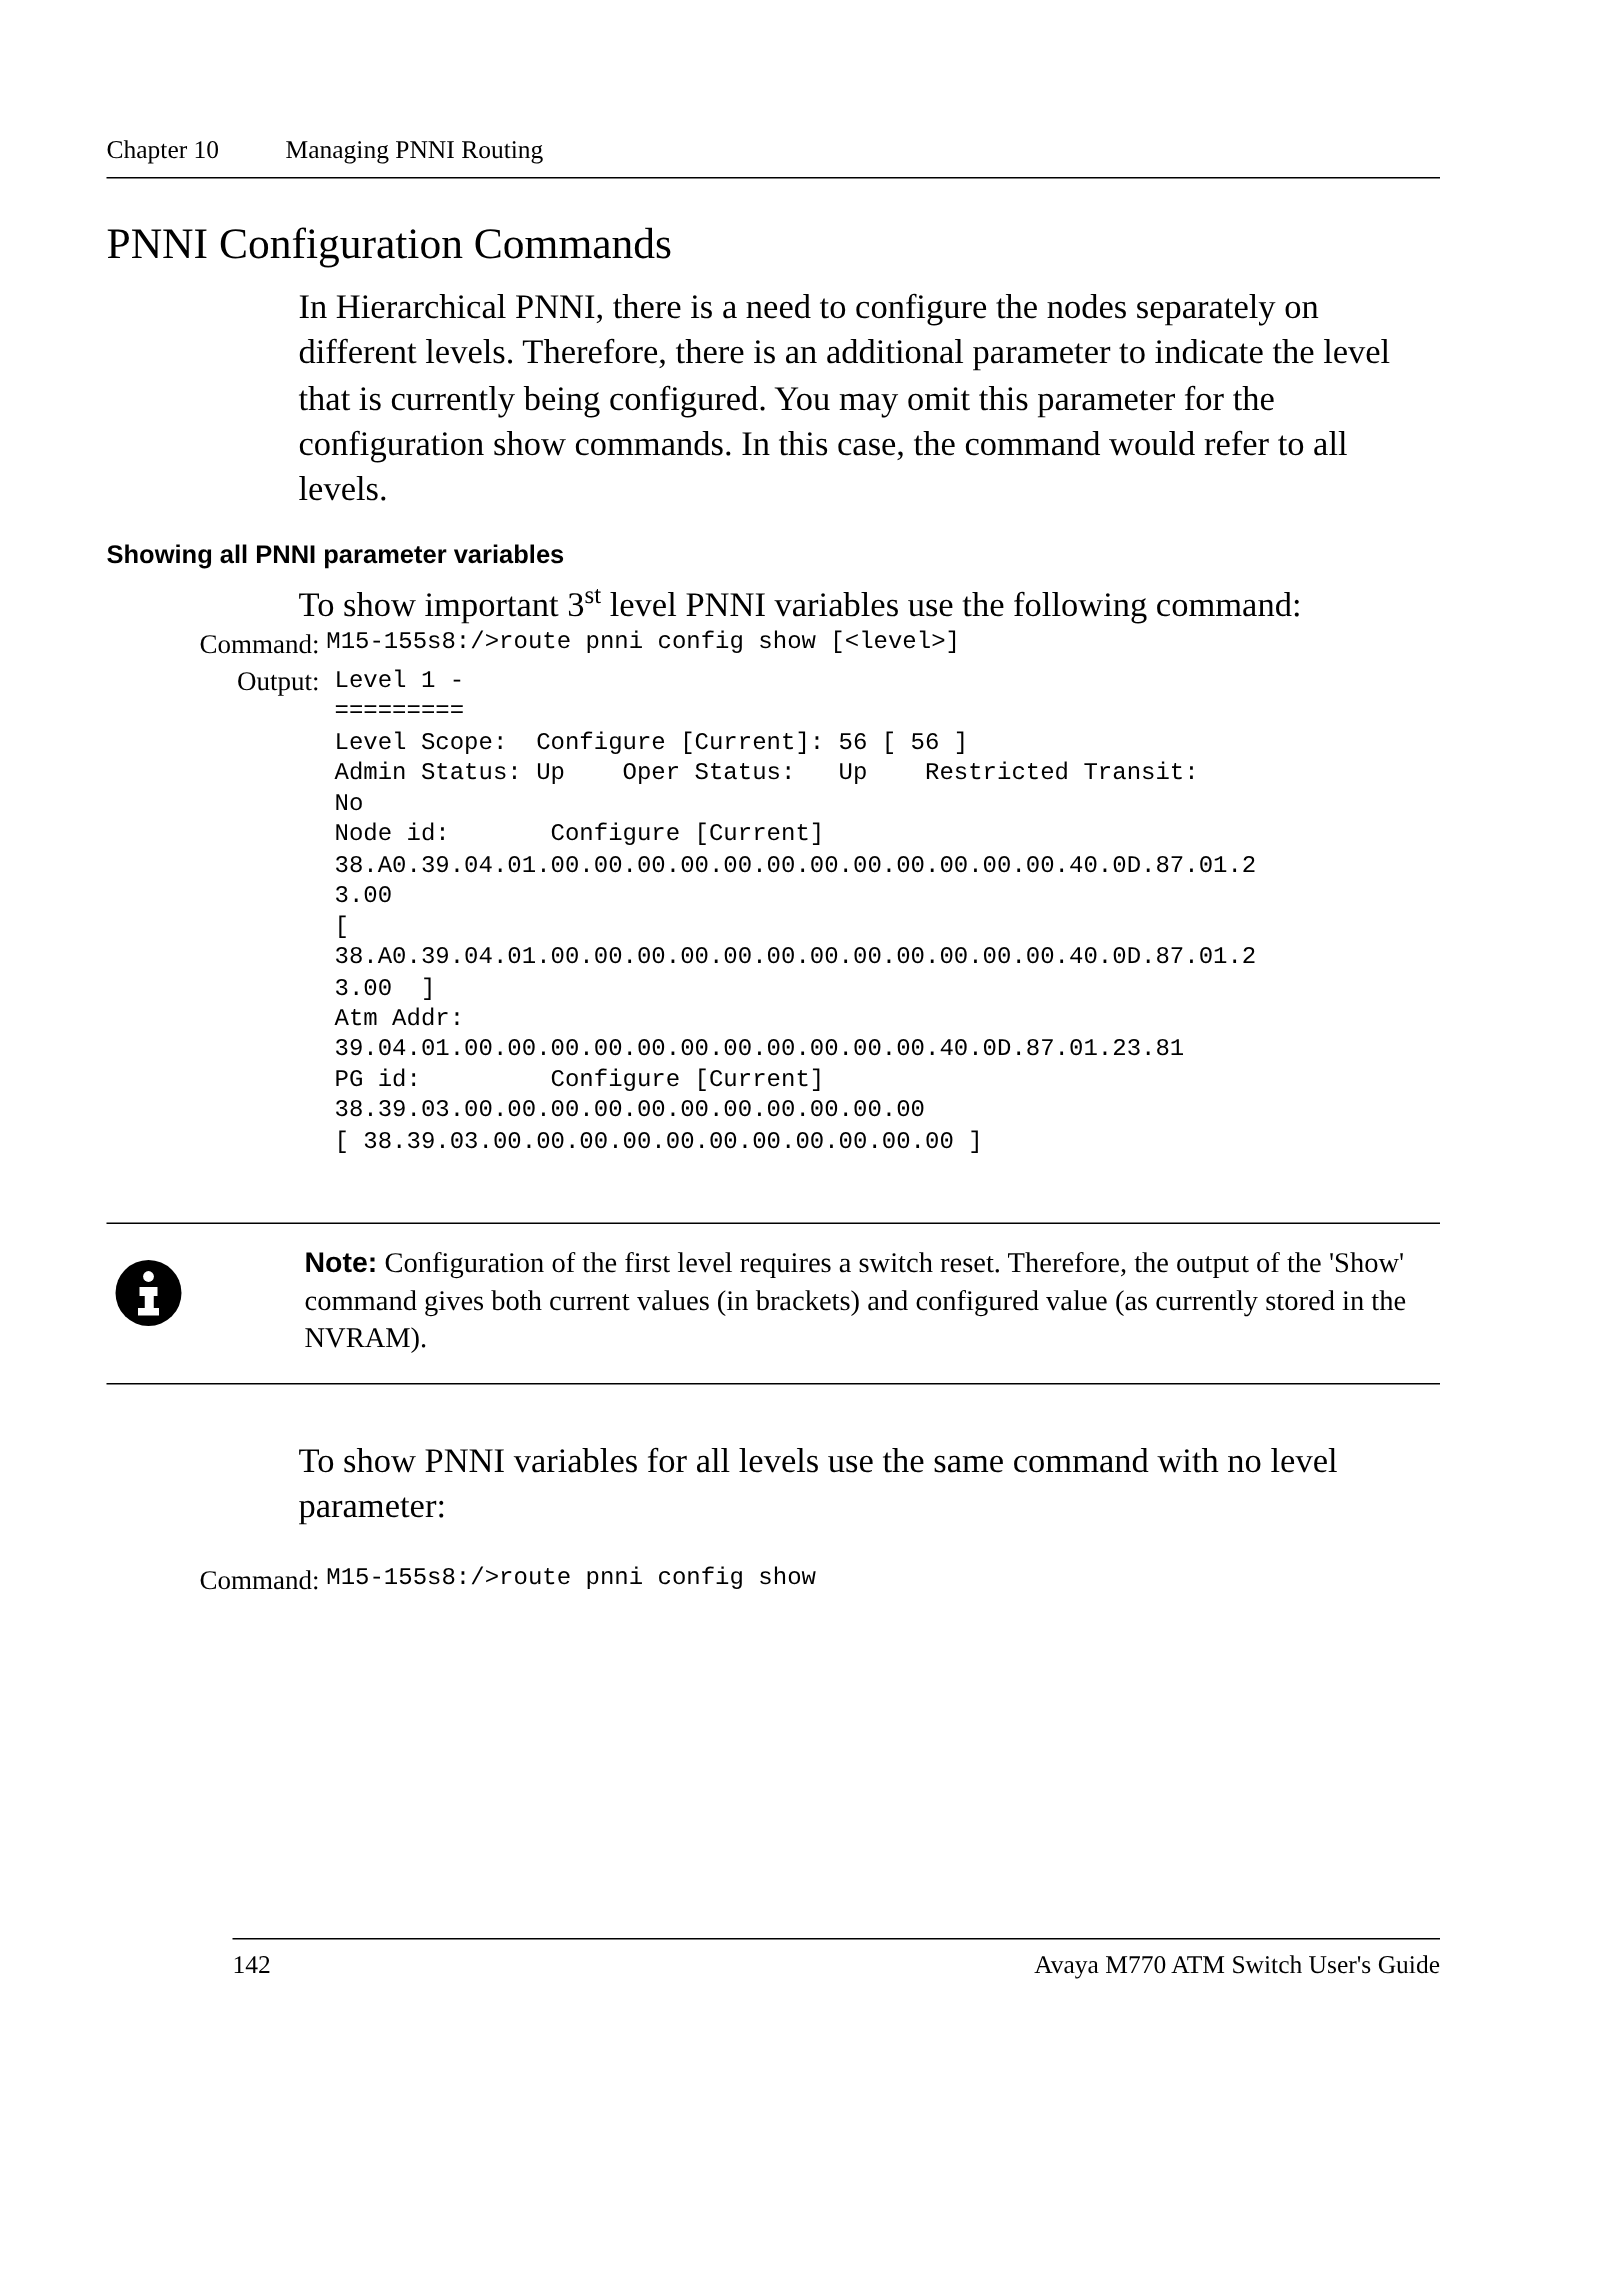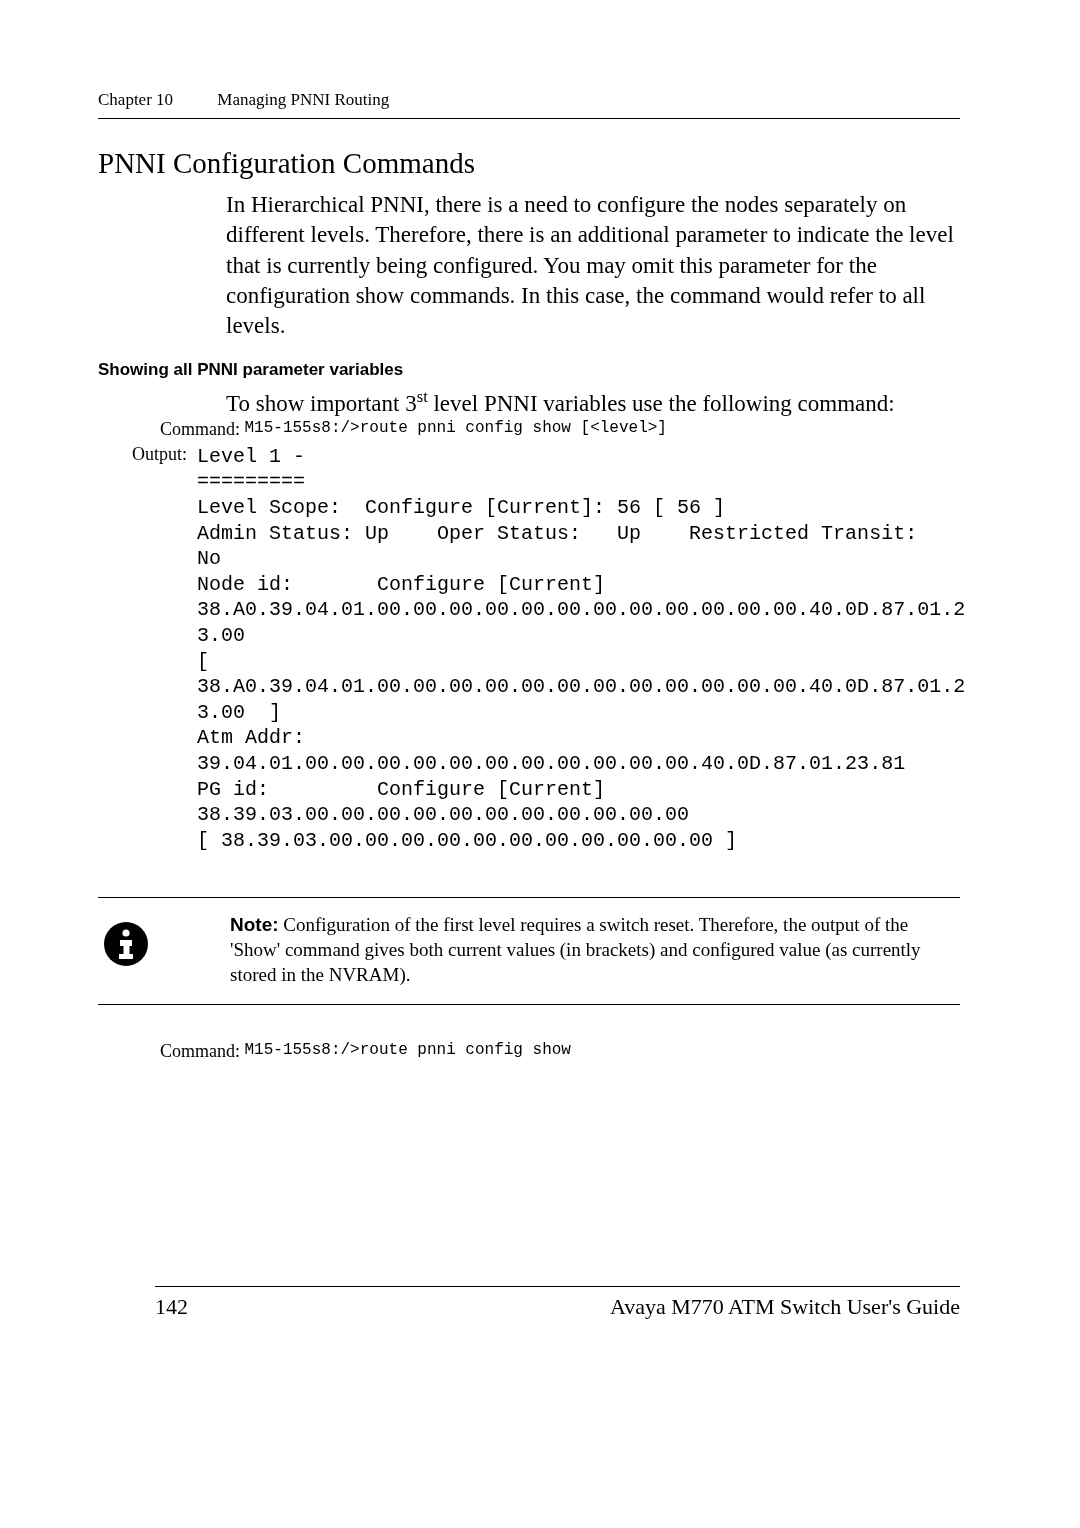--- a/index.html
+++ b/index.html
@@ -7,21 +7,21 @@
     padding: 0;
     width: 1080px;
     background: #ffffff;
     font-family: "Palatino Linotype", "Book Antiqua", Palatino, Georgia, serif;
     color: #000;
   }
   .page {
     width: 1080px;
     height: 1375px;
     box-sizing: border-box;
-    padding: 90px 120px 60px 98px;
+    padding: 90px 120px 60px 71px;
     position: relative;
   }
   .header-line {
     font-size: 17px;
     color: #000;
     margin-bottom: 8px;
   }
   .header-line .chap-label { margin-right: 40px; }
   hr.top-rule {
     border: none;
@@ -61,21 +61,21 @@
     white-space: pre;
     vertical-align: top;
   }
   .output-wrap {
     display: flex;
     align-items: flex-start;
     margin-top: 4px;
   }
   .output-text {
     font-family: "Courier New", Courier, monospace;
-    font-size: 20px;
+    font-size: 16px;
     white-space: pre;
     line-height: 1.28;
     margin-left: 10px;
   }
   .note-box {
     border-top: 1.4px solid #000;
     border-bottom: 1.4px solid #000;
     margin-top: 44px;
     margin-bottom: 36px;
     padding: 14px 0 16px 0;
@@ -109,21 +109,21 @@
     right: 120px;
   }
   hr.bottom-rule {
     border: none;
     border-top: 1px solid #000;
     margin: 0 0 7px 0;
   }
   .footer-row {
     display: flex;
     justify-content: space-between;
-    font-size: 22px;
+    font-size: 17px;
   }
 </style>
 </head>
 <body>
 
 <div class="page">
 
   <div class="header-line">
     <span class="chap-label">Chapter 10</span>
     <span>Managing PNNI Routing</span>
@@ -174,20 +174,21 @@
         <rect x="21.5" y="20" width="6" height="16" fill="#fff"></rect>
         <rect x="17" y="34" width="14" height="5" fill="#fff"></rect>
       </svg>
     </div>
     <div class="note-text">
       <span class="note-label">Note:</span>
       <span>Configuration of the first level requires a switch reset. Therefore, the output of the 'Show' command gives both current values (in brackets) and configured value (as currently stored in the NVRAM).</span>
     </div>
   </div>
 
+  <div class="body-indent">To show PNNI variables for all levels use the same command with no level parameter:</div>
 
   <div class="cmd-block" style="margin-top:24px;">
     <span class="cmd-label">Command:</span>
     <span class="mono">M15-155s8:/&gt;route pnni config show</span>
   </div>
 
   <div class="footer">
     <hr class="bottom-rule">
     <div class="footer-row">
       <span>142</span>

